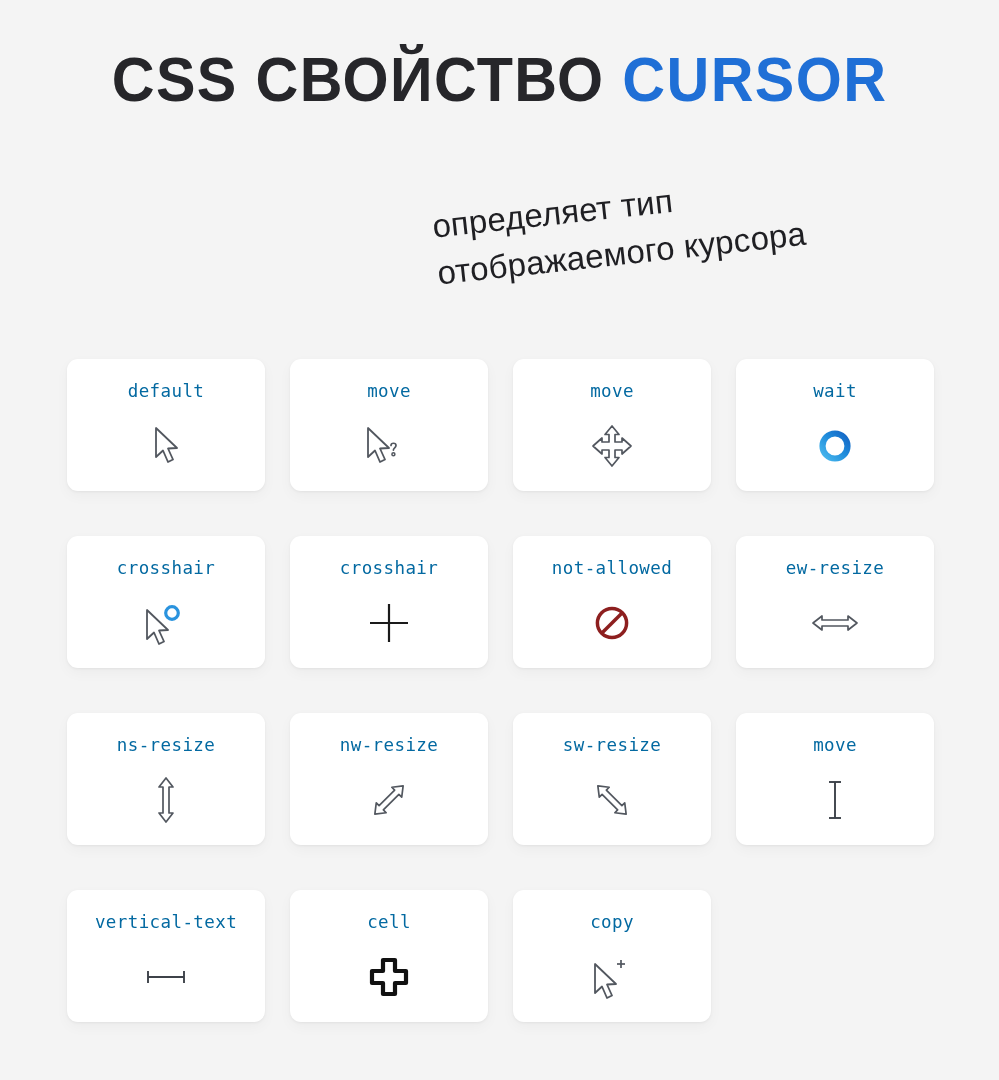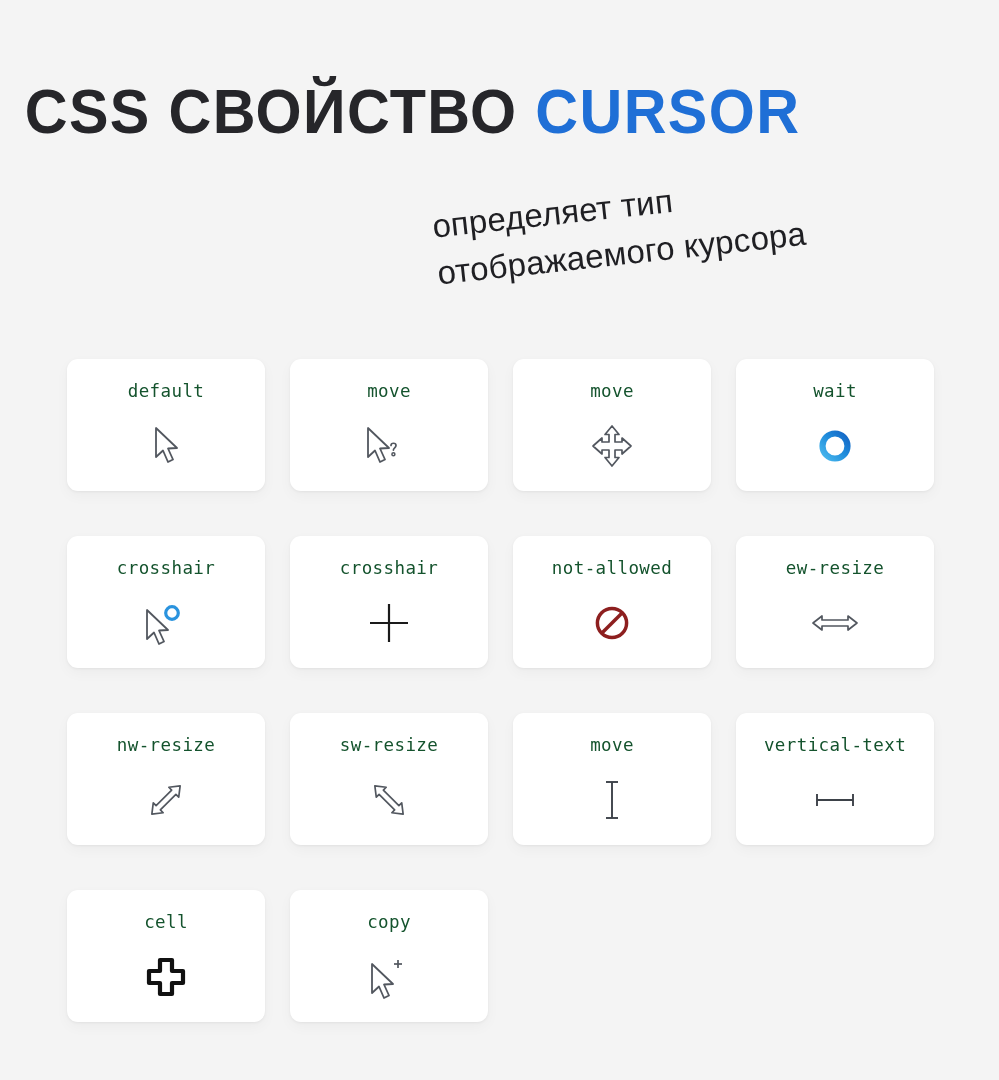--- a/index.html
+++ b/index.html
@@ -12,21 +12,22 @@
   body {
     background: #f4f4f4;
     font-family: "Liberation Sans", sans-serif;
     overflow: hidden;
     position: relative;
   }
 
   
   .title-wrap {
     width: 100%;
-    padding-top: 80px;
+    text-align: center;
+    padding-top: 48px;
   }
 
   .title {
     font-family: "Liberation Sans", sans-serif;
     font-size: 63px;
     font-weight: bold;
     letter-spacing: 1.5px;
     color: #26262a;
     line-height: 1;
     white-space: nowrap;
@@ -80,21 +81,21 @@
     box-shadow: 0 1px 3px rgba(0,0,0,0.055), 0 5px 14px rgba(0,0,0,0.035);
     display: flex;
     flex-direction: column;
     align-items: center;
     padding-top: 24px;
   }
 
   .card-label {
     font-family: "DejaVu Sans Mono", "Liberation Mono", monospace;
     font-size: 17.5px;
-    color: #14532d;
+    color: #0369a1;
     letter-spacing: 0.4px;
     line-height: 1;
   }
 
   .card-icon {
     flex: 1;
     display: flex;
     align-items: center;
     justify-content: center;
     width: 100%;
@@ -201,20 +202,28 @@
 
   <div class="card">
     <div class="card-label">ew-resize</div>
     <div class="card-icon">
       <svg width="50" height="26" viewBox="0 0 50 26">
         <path d="M3 13 L12 6 L12 10 L38 10 L38 6 L47 13 L38 20 L38 16 L12 16 L12 20 Z" fill="#ffffff" stroke="#52575f" stroke-width="1.7" stroke-linejoin="round"></path>
       </svg>
     </div>
   </div>
 
+  <div class="card">
+    <div class="card-label">ns-resize</div>
+    <div class="card-icon">
+      <svg width="26" height="50" viewBox="0 0 26 50">
+        <path d="M13 3 L20 12 L16 12 L16 38 L20 38 L13 47 L6 38 L10 38 L10 12 L6 12 Z" fill="#ffffff" stroke="#52575f" stroke-width="1.7" stroke-linejoin="round"></path>
+      </svg>
+    </div>
+  </div>
 
   <div class="card">
     <div class="card-label">nw-resize</div>
     <div class="card-icon">
       <svg width="44" height="44" viewBox="0 0 44 44">
         <g transform="rotate(45 22 22)">
           <path d="M22 2 L29 11 L25 11 L25 33 L29 33 L22 42 L15 33 L19 33 L19 11 L15 11 Z" fill="#ffffff" stroke="#52575f" stroke-width="1.7" stroke-linejoin="round"></path>
         </g>
       </svg>
     </div>

